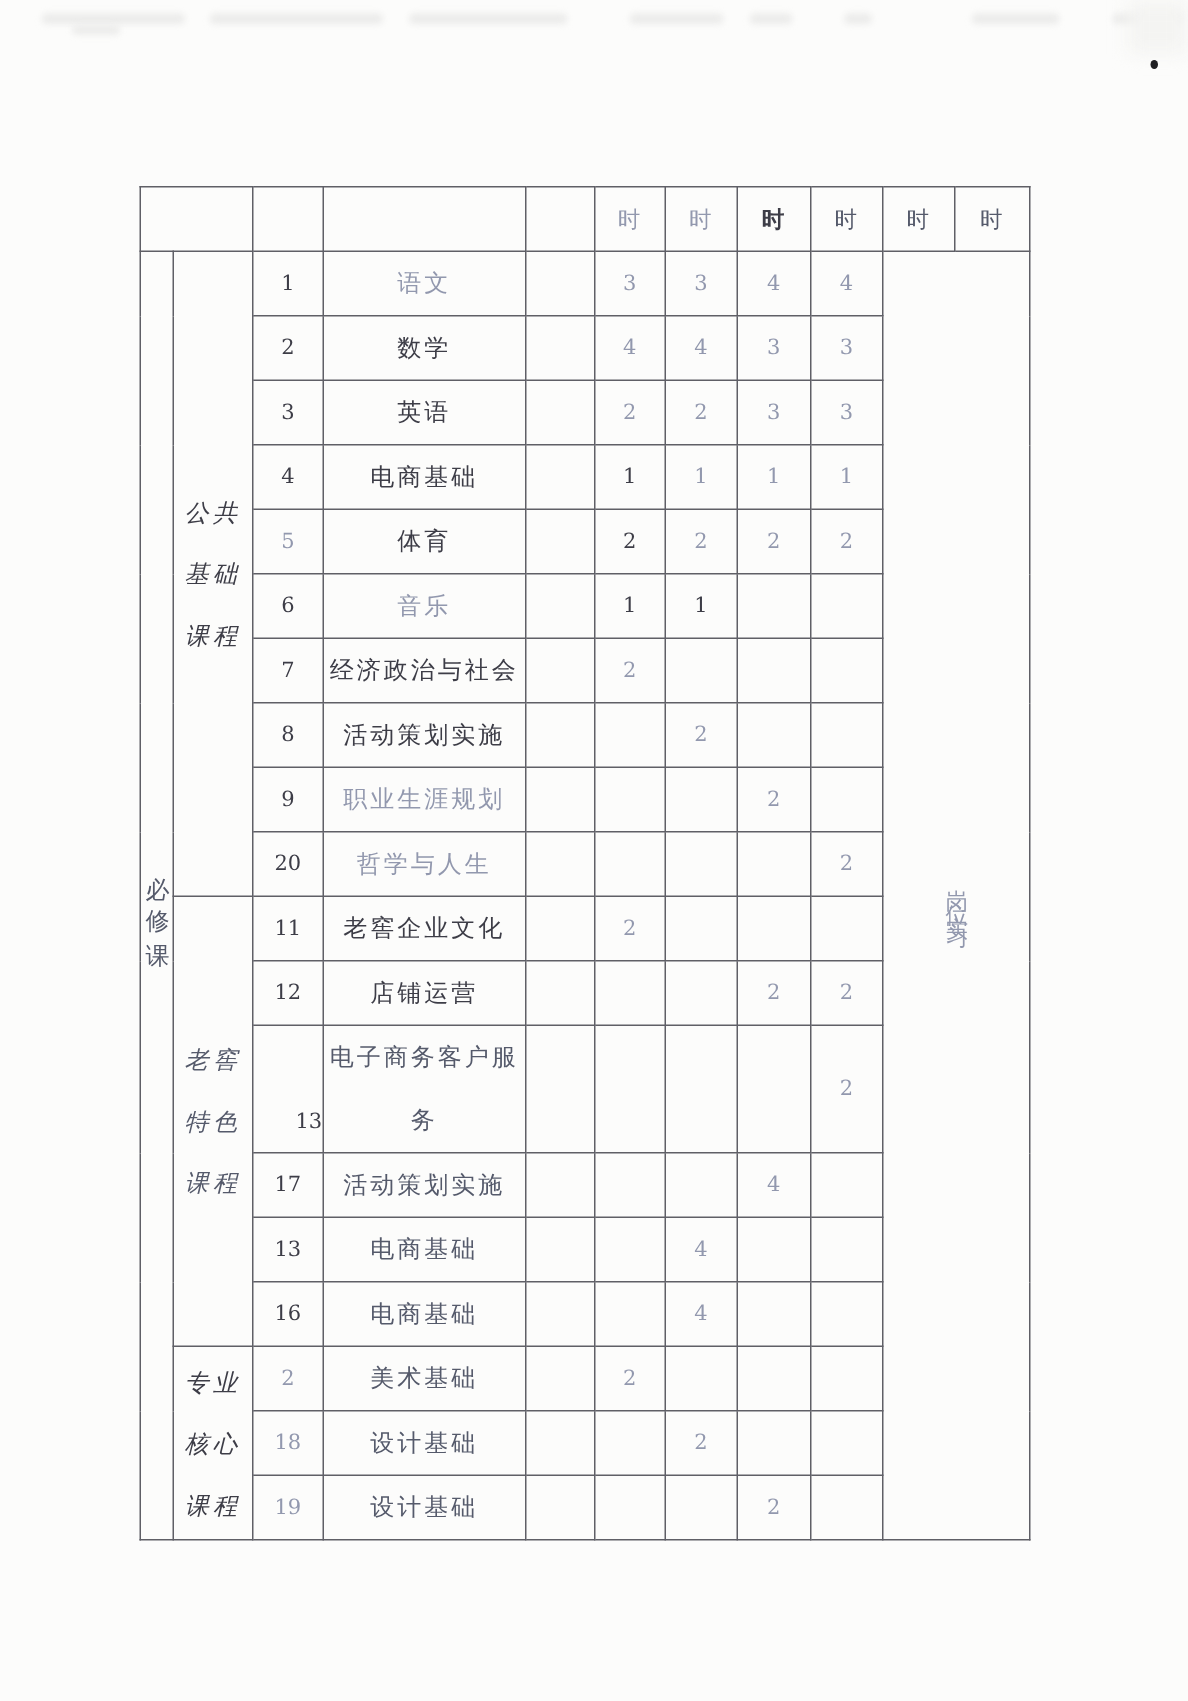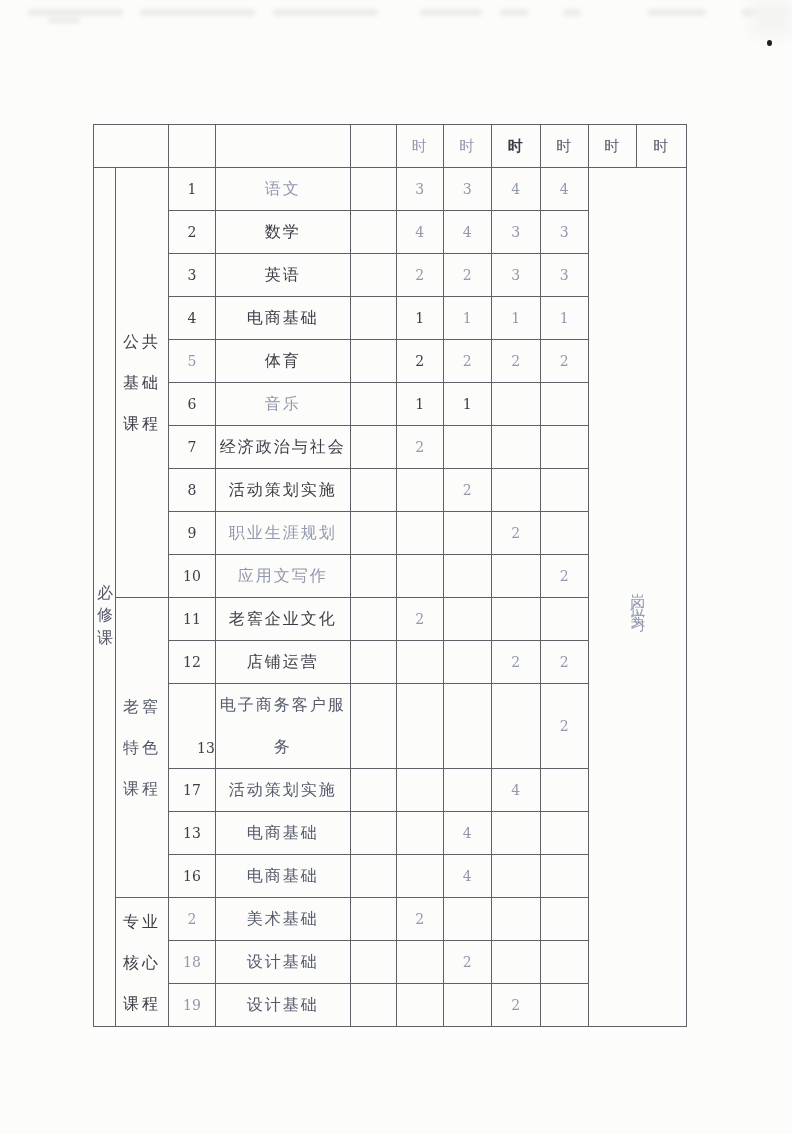--- a/index.html
+++ b/index.html
@@ -29,21 +29,21 @@
 
   .tone-dark{color:#3d3d47;}
   .tone-med{color:#555a6b;}
   .tone-light{color:#9298ae;}
 
   .hh{font-size:15px;letter-spacing:1px;}
   .hh-bold{font-weight:bold;}
   .num{font-size:14px;}
   .num-bottom{vertical-align:bottom;padding-bottom:12px;padding-left:28px;}
   .name{font-size:16px;letter-spacing:2px;white-space:pre-line;line-height:42px;}
-  .cat{font-size:16px;letter-spacing:3px;white-space:pre-line;line-height:41px;}
+  .cat{font-size:16px;letter-spacing:3px;white-space:pre-line;line-height:41px;font-style:italic;}
   .hv{font-size:14px;}
   .sp{}
 
   .vcell{vertical-align:middle;text-align:center;}
   .vtext{writing-mode:vertical-rl;text-orientation:upright;display:inline-block;}
   .reqt{font-size:16px;letter-spacing:23px;padding-top:20px;}
   .intern{font-size:15px;letter-spacing:9px;padding-top:8px;}
 </style>
 </head>
 <body>
@@ -169,22 +169,22 @@
       <tr class="r-n">
         <td class="num tone-dark">9</td>
         <td class="name tone-light">职业生涯规划</td>
         <td class="sp"></td>
         <td class="hv tone-light"></td>
         <td class="hv tone-light"></td>
         <td class="hv tone-light">2</td>
         <td class="hv tone-light"></td>
       </tr>
       <tr class="r-n">
-        <td class="num tone-dark">10</td>
-        <td class="name tone-light">应用文写作</td>
+        <td class="num tone-dark">20</td>
+        <td class="name tone-light">哲学与人生</td>
         <td class="sp"></td>
         <td class="hv tone-light"></td>
         <td class="hv tone-light"></td>
         <td class="hv tone-light"></td>
         <td class="hv tone-light">2</td>
       </tr>
       <tr class="r-n">
         <td class="cat tone-med" rowspan="6">老窖
 特色
 课程</td>

